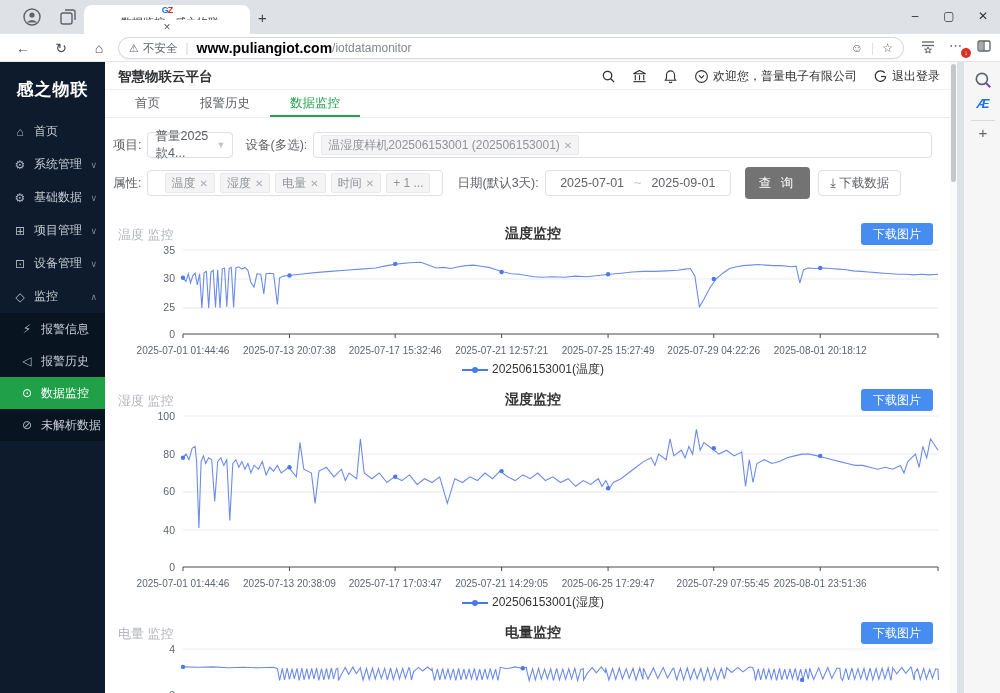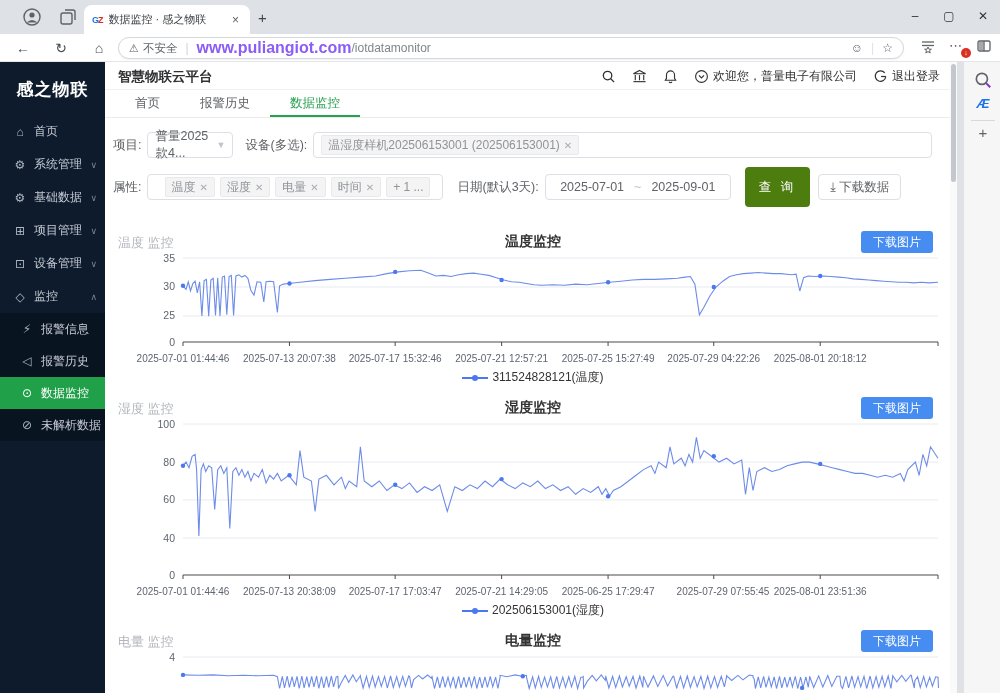--- a/index.html
+++ b/index.html
@@ -4,38 +4,38 @@
 <style>
   * { margin:0; padding:0; box-sizing:border-box; }
   html,body { width:1000px; height:693px; overflow:hidden;
     font-family:"Liberation Sans","DejaVu Sans",sans-serif; background:#dee1e6; }
   .window { position:relative; width:1000px; height:693px; }
 
   
   .tabstrip { position:absolute; left:0; top:0; width:1000px; height:34px; background:#dee1e6; }
   .strip-icon { position:absolute; top:7px; width:20px; height:20px; color:#5f6368; }
   .tab { position:absolute; left:84px; top:5px; width:166px; height:29px; background:#fff;
-    border-radius:8px 8px 0 0; display:flex; align-items:center; padding:0 8px; }
+    border-radius:8px 8px 0 0; display:flex; align-items:center; padding:0 24px;flex-direction:column; }
   .tab-title { font-size:11px; color:#3c4043; white-space:nowrap; overflow:hidden; flex:1; margin-left:6px; }
   .tab-close { font-size:12px; color:#5f6368; padding:0 3px; }
   .favicon { font-size:9px; font-weight:bold; letter-spacing:-1px; }
   .newtab { position:absolute; left:258px; top:9px; font-size:15px; color:#444; }
   .winctl { position:absolute; top:0; height:32px; width:34px; text-align:center; line-height:32px;
     font-size:12px; color:#333; }
   .toolbar { position:absolute; left:0; top:34px; width:1000px; height:28px; background:#fff;
     border-bottom:1px solid #e3e5e8; }
   .nav-ic { position:absolute; top:3px; width:22px; height:22px; text-align:center; line-height:22px;
     font-size:14px; color:#474b50; }
   .addressbar { position:absolute; left:118px; top:3px; width:786px; height:22px; background:#fff;
     border:1px solid #d5d8dc; border-radius:11px; box-shadow:0 1px 2px rgba(0,0,0,.06);
     display:flex; align-items:center; font-size:12px; padding:0 10px; }
   .warn-tri { color:#5f6368; font-size:11px; margin-right:4px; }
   .notsecure { color:#5f6368; font-size:11.5px; }
   .url-div { color:#d0d3d7; margin:0 8px; }
-  .url-host { color:#8b5cf6; font-weight:bold; font-size:16px; }
+  .url-host { color:#000000; font-weight:bold; font-size:14px; }
   .url-path { color:#80868b; font-size:12px; }
   .bar-right { margin-left:auto; display:flex; align-items:center; gap:8px; color:#5f6368; font-size:12px; }
   .out-ic { position:absolute; top:4px; color:#5f6368; font-size:13px; }
   .badge { position:absolute; width:10px; height:10px; background:#d93025; border-radius:50%;
     font-size:7px; color:#fff; text-align:center; line-height:10px; left:12px; top:10px; }
 
   
   .edge-rail { position:absolute; left:963px; top:62px; width:37px; height:631px; background:#f6f6f6;
     border-left:1px solid #e2e2e2; }
   .rail-ic { position:absolute; left:9px; width:20px; height:20px; text-align:center; }
@@ -74,21 +74,21 @@
   .f-box { border:1px solid #dcdfe6; border-radius:4px; height:26px; display:flex; align-items:center;
     padding:0 7px; background:#fff; }
   .sel { width:86px; justify-content:space-between; color:#606266; }
   .sel .car { font-size:9px; color:#c0c4cc; }
   .devbox { flex:1; margin-right:10px; }
   .tag { background:#f4f4f5; border:1px solid #e9e9eb; color:#909399; border-radius:2px; font-size:12px;
     height:20px; display:flex; align-items:center; padding:0 6px; margin-right:5px; white-space:nowrap; }
   .tag .x { margin-left:4px; color:#a8abb2; font-size:10px; }
   .attrbox { width:296px;justify-content:flex-end; }
   .datebox { width:186px; justify-content:center; gap:10px; color:#606266; }
-  .btn-green { background:#4d7c0f; color:#fff; border:none; border-radius:4px; height:40px; padding:0 14px;
+  .btn-green { background:#737373; color:#fff; border:none; border-radius:4px; height:32px; padding:0 14px;
     font-size:12.5px; margin-left:14px; letter-spacing:3px; }
   .btn-plain { background:#fff; color:#606266; border:1px solid #dcdfe6; border-radius:4px; height:26px;
     padding:0 11px; font-size:12.5px; margin-left:8px; }
 
   
   .panel { position:relative; padding:0 0 0 8px; margin-top:10px; }
   .panel-head { position:relative; height:24px; }
   .panel-label { position:absolute; left:5px; top:4px; font-size:13px; color:#b3b6bc; }
   .panel-title { position:absolute; left:0; width:840px; text-align:center; top:3px; font-size:14px;
     font-weight:bold; color:#333; }
@@ -344,21 +344,21 @@
             <span style="left: 176.455px;">2025-07-13 20:07:38</span>
             <span style="left: 282.155px;">2025-07-17 15:32:46</span>
             <span style="left: 388.61px;">2025-07-21 12:57:21</span>
             <span style="left: 495.065px;">2025-07-25 15:27:49</span>
             <span style="left: 600.765px;">2025-07-29 04:22:26</span>
             <span style="left: 707.22px;">2025-08-01 20:18:12</span>
           </div>
           <div class="legend"><svg width="26" height="10">
               <line x1="0" y1="5" x2="26" y2="5" stroke="#4a78ef" stroke-width="2"></line>
               <circle cx="13" cy="5" r="3" fill="#4a78ef"></circle>
-            </svg><span>311524828121(温度)</span></div>
+            </svg><span>202506153001(温度)</span></div>
         </section>
         <section class="panel">
           <div class="panel-head">
             <span class="panel-label">湿度 监控</span>
             <span class="panel-title">湿度监控</span>
             <button class="dl-img">下载图片</button>
           </div>
           <div class="chart"><svg width="840" height="162" xmlns="http://www.w3.org/2000/svg">
               <line x1="70" y1="4" x2="825" y2="4" stroke="#e8eaf1" stroke-width="1"></line>
               <text x="62" y="7.5" text-anchor="end" font-size="10.5" fill="#5e6470">100</text>

